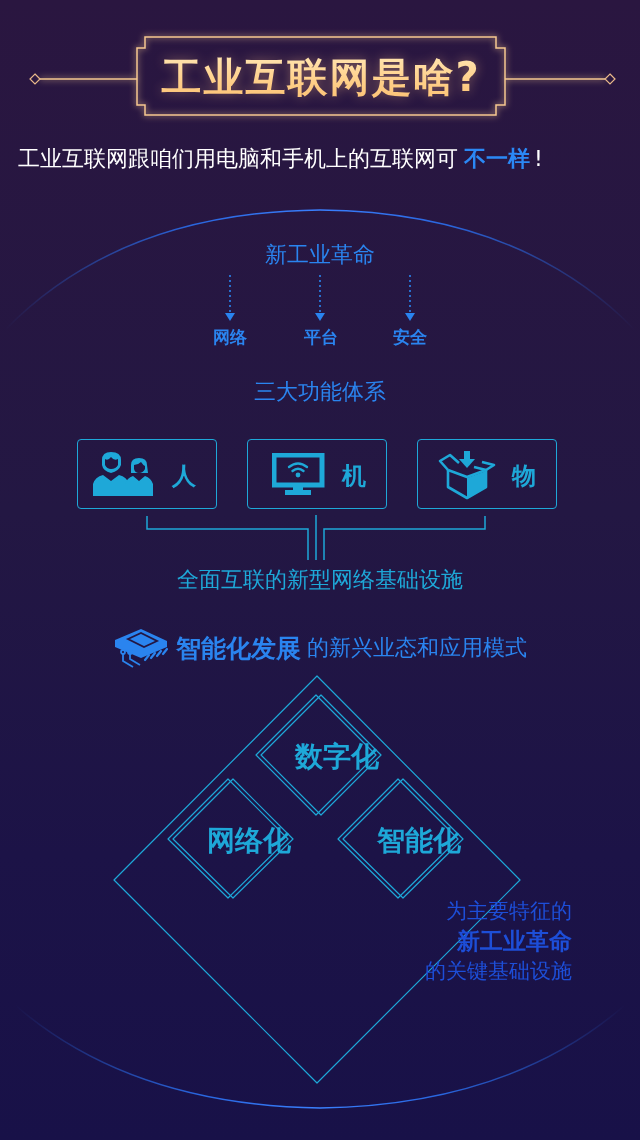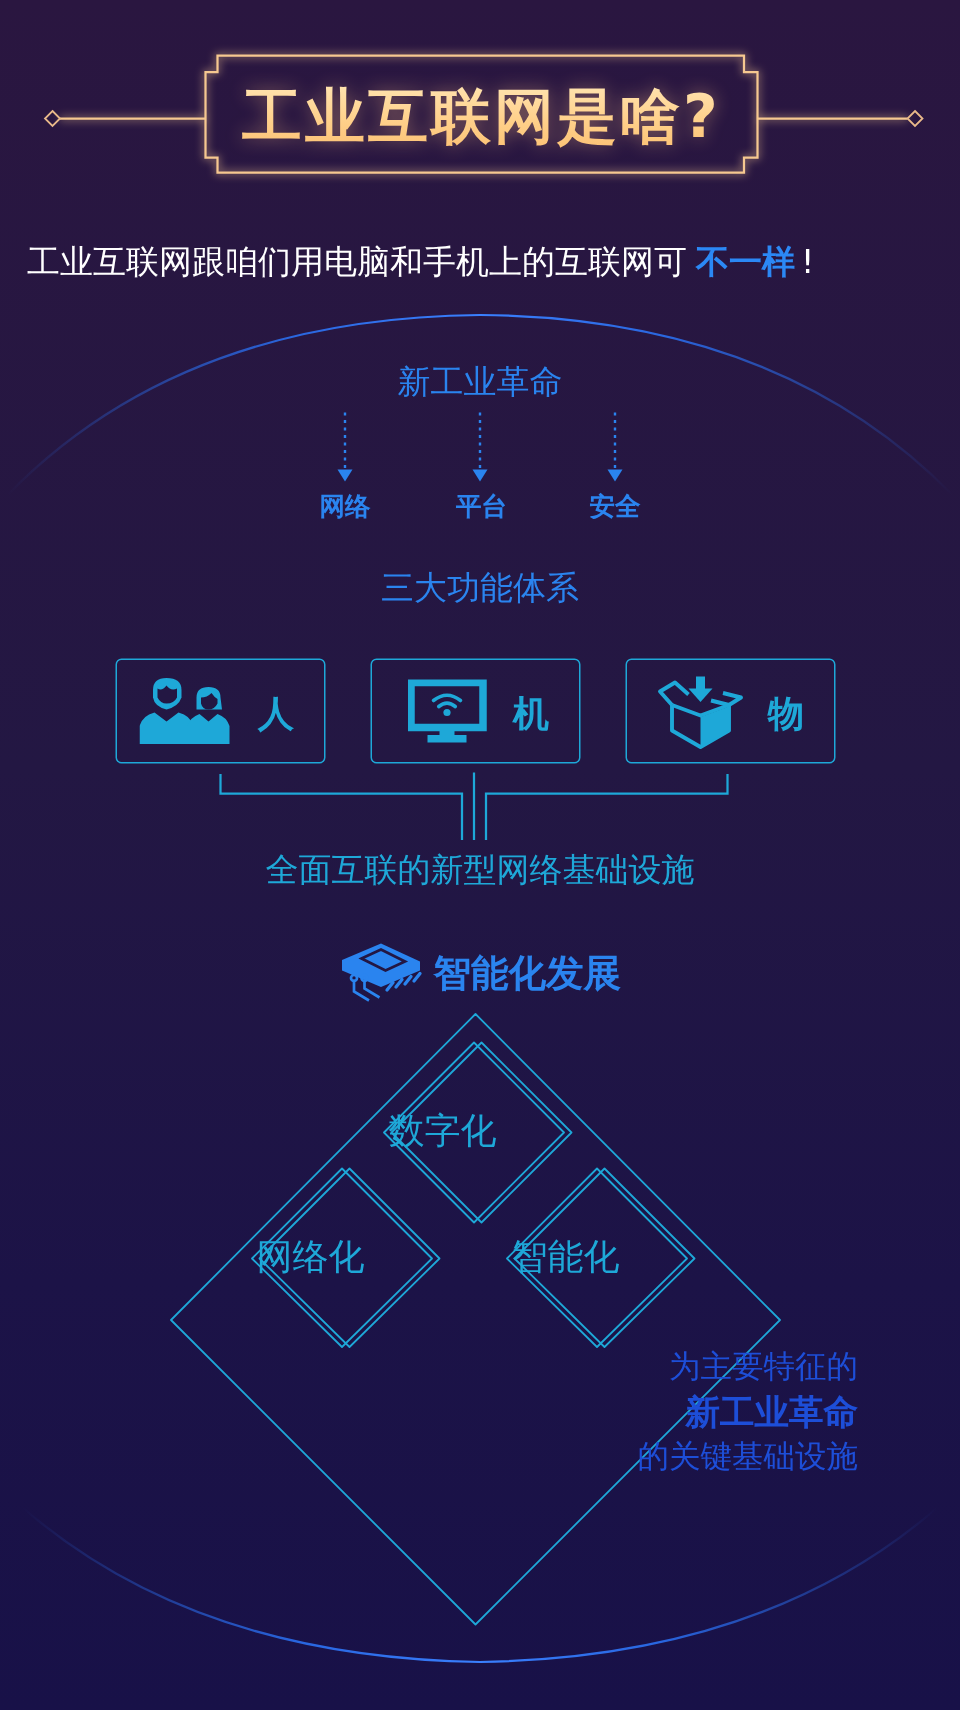--- a/index.html
+++ b/index.html
@@ -16,21 +16,21 @@
     font-size: 40px; font-weight: bold; letter-spacing: 2px;
     color: #ffd49a;
     background: linear-gradient(180deg, #fff0c8 0%, #ffd08a 55%, #f9b866 100%);
     -webkit-background-clip: text; background-clip: text;
     -webkit-text-fill-color: transparent;
     filter: drop-shadow(0 0 6px rgba(255, 190, 130, 0.45));
   }
 
   .subtitle {
     position: absolute; left: 0; top: 144px; width: 561px; text-align: center;
-    font-size: 22px; color: #ffffff; white-space: nowrap; margin-top: 16px;
+    font-size: 22px; color: #ffffff; white-space: nowrap;
   }
   .subtitle .hl { color: #2b88f5; font-weight: bold; margin-left: 6px; }
   .subtitle .ex { margin-left: 4px; }
 
   .blue-text { color: #2a84ef; }
   .cyan-text { color: #1ea8d8; }
 
   .center-line {
     position: absolute; left: 0; width: 640px; text-align: center; white-space: nowrap;
   }
@@ -50,22 +50,22 @@
   }
 
   .chip-row {
     position: absolute; left: 0; top: 627px; width: 640px;
     display: flex; justify-content: center; align-items: center; white-space: nowrap;
   }
   .chip-row .strong { font-size: 25px; font-weight: bold; color: #2a84ef; margin-left: 5px; }
   .chip-row .normal { font-size: 22px; color: #2a84ef; margin-left: 6px; }
 
   .dia-label {
-    position: absolute; width: 120px; text-align: left;
-    font-size: 24px; font-weight: normal; color: #1ea8d8;
+    position: absolute; width: 120px; text-align: right;
+    font-size: 28px; font-weight: bold; color: #1ea8d8;
   }
   .bottom-text { position: absolute; left: 0; width: 572px; text-align: right; color: #1d4ed8; }
 </style>
 </head>
 <body>
 
 <svg class="layer" width="640" height="1140" viewBox="0 0 640 1140">
   <defs>
     <linearGradient id="ellTop" x1="0" y1="0" x2="1" y2="0">
       <stop offset="0" stop-color="#2a6ff0" stop-opacity="0"></stop>
@@ -203,20 +203,21 @@
       <line x1="50" y1="27" x2="54" y2="22"></line>
     </g>
     <g fill="none" stroke="#2a84ef" stroke-width="1.8">
       <path d="M 10 26 L 10 34 L 20 40"></path>
       <path d="M 17 26 L 17 32 L 27 38"></path>
       <circle cx="10" cy="25" r="2"></circle>
       <circle cx="17" cy="25" r="2"></circle>
     </g>
   </svg>
   <span class="strong">智能化发展</span>
+  <span class="normal">的新兴业态和应用模式</span>
 </div>
 
 <div class="dia-label" style="left:259px; top:738px;">数字化</div>
 <div class="dia-label" style="left:171px; top:822px;">网络化</div>
 <div class="dia-label" style="left:341px; top:822px;">智能化</div>
 
 <div class="bottom-text" style="top:897px; font-size:21px;">为主要特征的</div>
 <div class="bottom-text" style="top:926px; font-size:23px; font-weight:bold;">新工业革命</div>
 <div class="bottom-text" style="top:957px; font-size:21px;">的关键基础设施</div>
 

